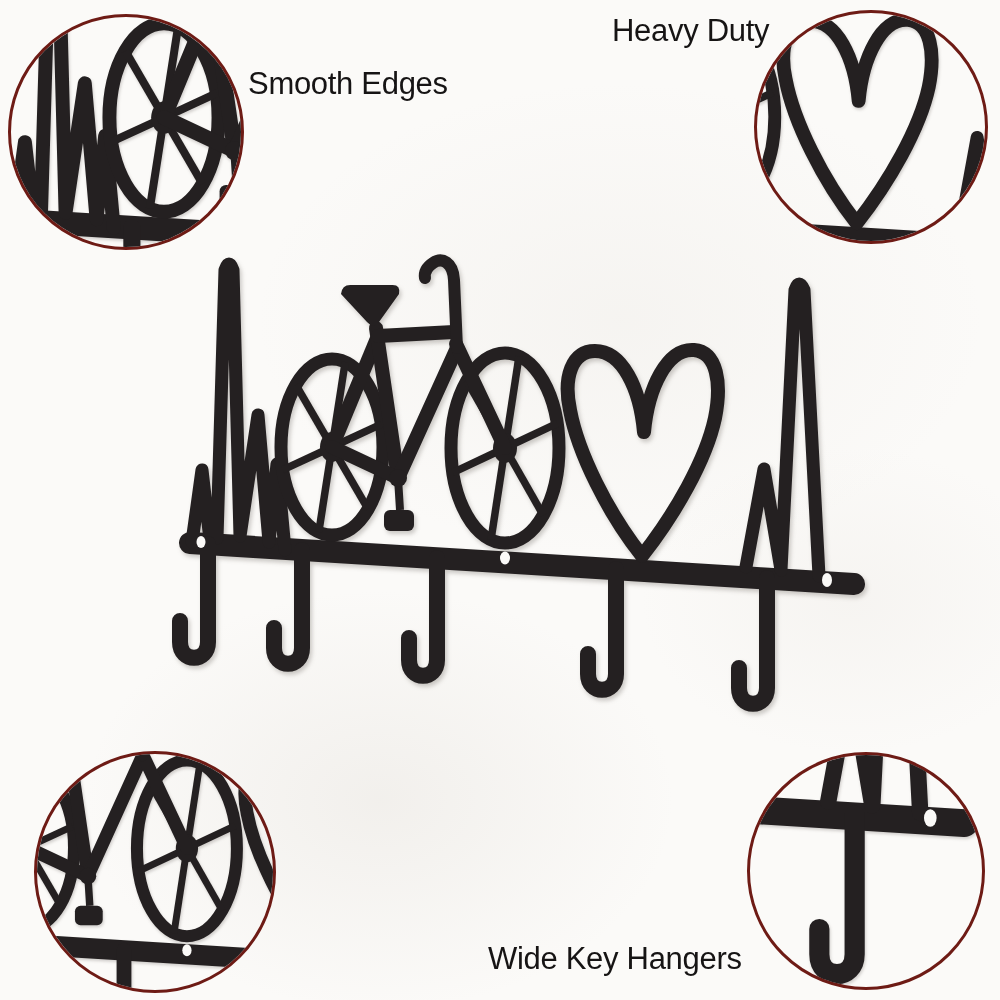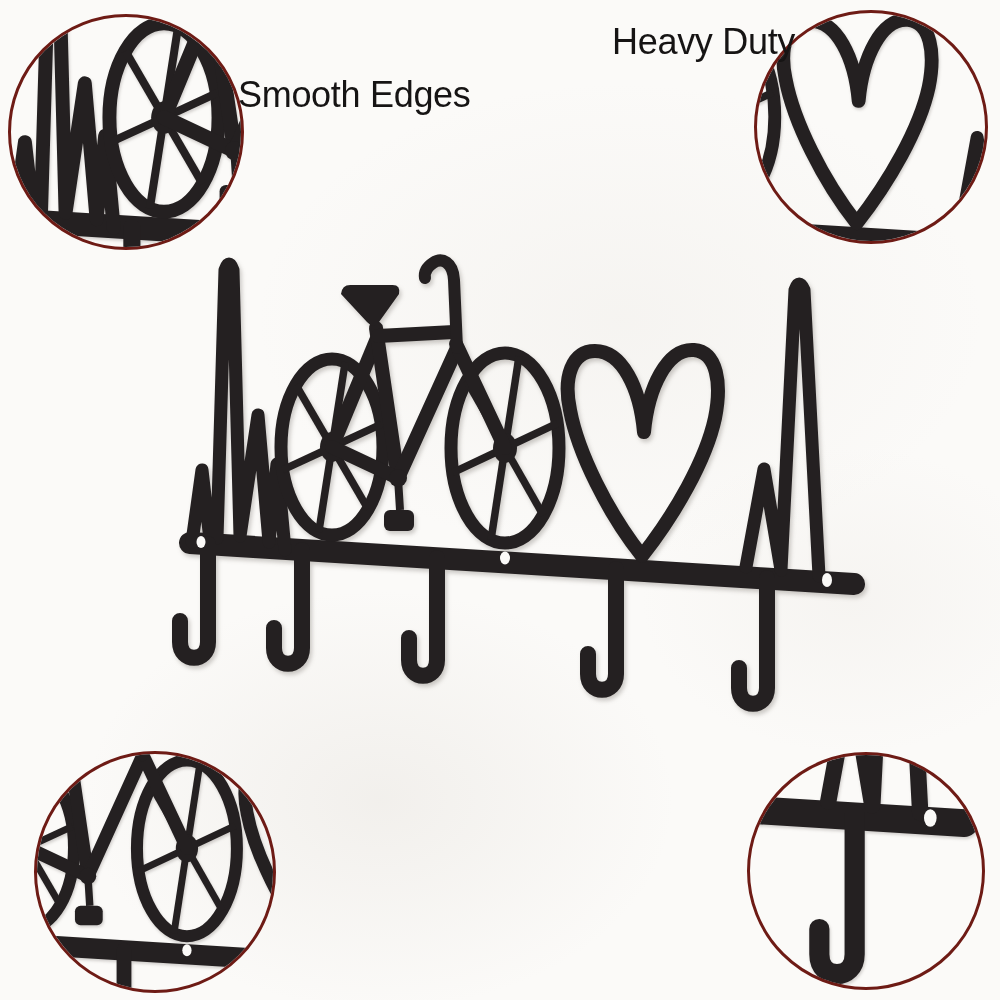--- a/index.html
+++ b/index.html
@@ -25,22 +25,22 @@
   }
   .detail-circle{
     position:absolute;box-sizing:border-box;border:3px solid var(--ring);
     border-radius:50%;overflow:hidden;
   }
   .detail-circle svg{
     display:block;width:100%;height:100%;
     filter:drop-shadow(1px 2px 1.5px rgba(60,50,45,.22));
   }
   .label{
-    position:absolute;font-size:36px;line-height:1.15;color:var(--text);
-    letter-spacing:-0.3px;white-space:nowrap;margin-top:8px;
+    position:absolute;font-size:31px;line-height:1.15;color:var(--text);
+    letter-spacing:-0.3px;white-space:nowrap;
   }
 </style>
 </head>
 <body>
 
 <div class="canvas">
 
   <svg class="defs-svg" aria-hidden="true">
     <defs>
       <g id="product-shape">
@@ -129,19 +129,20 @@
       <use href="#product-shape"></use>
     </svg>
   </div>
 
   <div class="detail-circle" style="left:747px;top:752px;width:238px;height:238px;">
     <svg viewBox="514 290 184 184" preserveAspectRatio="xMidYMid slice">
       <use href="#product-shape"></use>
     </svg>
   </div>
 
-  <div class="label" style="left:238px;top:66px;text-align:right;">Smooth Edges</div>
+  <div class="label" style="left:248px;top:66px;text-align:right;">Smooth Edges</div>
 
   <div class="label" style="left:612px;top:13px;">Heavy Duty</div>
 
 
+  <div class="label" style="left:488px;top:941px;">Wide Key Hangers</div>
 
 </div>
 
 </body></html>

